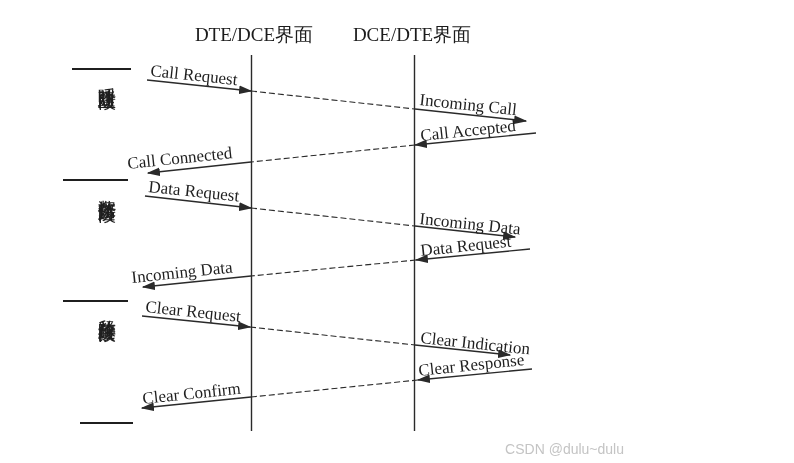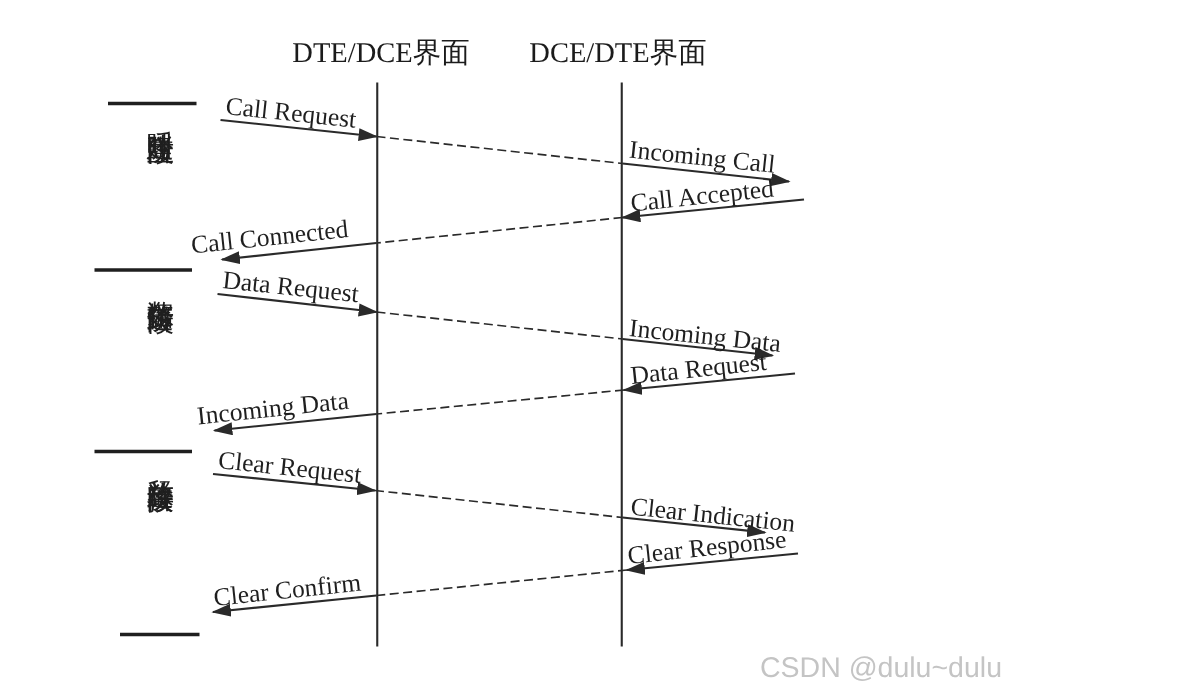--- a/index.html
+++ b/index.html
@@ -3,21 +3,20 @@
 <meta charset="utf-8">
 <style>
   html, body { margin: 0; padding: 0; background: #ffffff; }
   .canvas {
     position: relative;
     width: 636px;
     height: 463px;
     background: #ffffff;
     overflow: hidden;
     font-family: "Liberation Serif", serif;
-    padding-left: 44px;
   }
   svg.diagram { position: absolute; left: 0; top: 0; }
   svg.diagram text {
     font-family: "Liberation Serif", serif;
     font-size: 17px;
     fill: #1f1f1f;
   }
   svg.diagram text.hdr {
     font-size: 19px;
     fill: #1b1b1b;
@@ -36,21 +35,21 @@
     text-align: center;
   }
   .phase-1 { top: 73px; }
   .phase-2 { top: 186px; }
   .phase-3 { top: 305px; }
   .watermark {
     position: absolute;
     right: 12px;
     bottom: 6px;
     font-family: "Liberation Sans", sans-serif;
-    font-size: 19px;
+    font-size: 14px;
     color: #c4c4c4;
   }
 </style>
 </head>
 <body>
 
 <div class="canvas">
 
   <svg class="diagram" width="794" height="463" viewBox="0 0 794 463">
     <defs>

